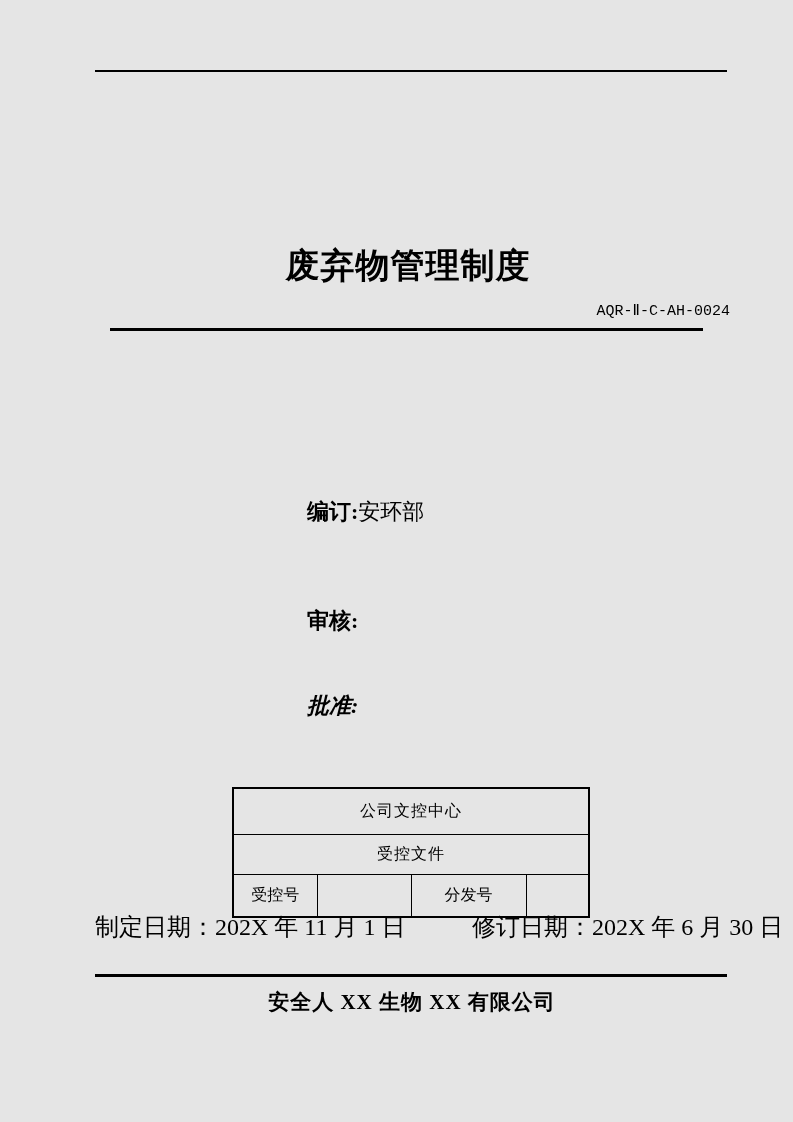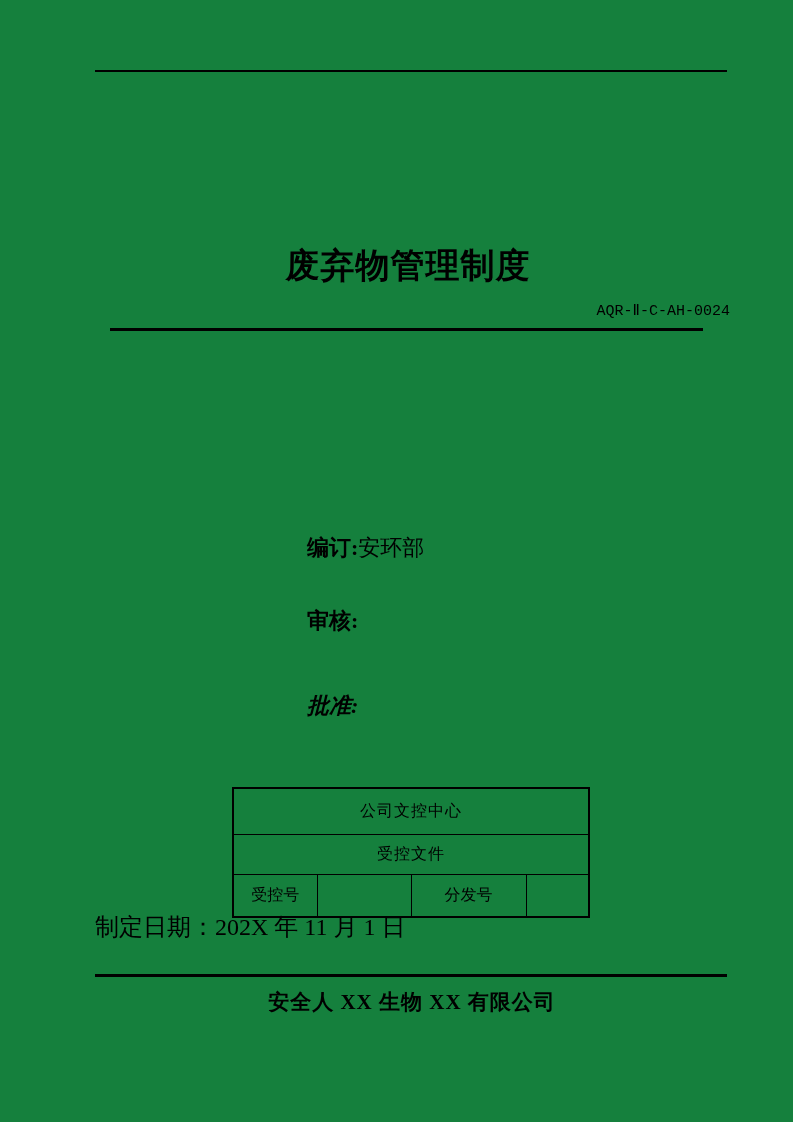--- a/index.html
+++ b/index.html
@@ -4,21 +4,21 @@
 <style>
   html, body {
     margin: 0;
     padding: 0;
     background: #ffffff;
   }
   .page {
     position: relative;
     width: 793px;
     height: 1122px;
-    background: #15803d;
+    background: #e5e5e5;
     color: #000000;
     font-family: "Liberation Serif", "DejaVu Serif", serif;
     overflow: hidden;
   }
   .rule {
     position: absolute;
     background: #000000;
   }
   .top-rule    { left: 95px;  top: 70px;  width: 632px; height: 2px; }
   .mid-rule    { left: 110px; top: 328px; width: 593px; height: 3px; }
@@ -47,21 +47,21 @@
     font-family: "Liberation Mono", "DejaVu Sans Mono", monospace;
     margin-left: 28px;
   }
   .field {
     position: absolute;
     left: 307px;
     font-size: 22px;
     line-height: 25px;
     white-space: nowrap;
   }
-  .f1 { top: 535px; text-align: right; }
+  .f1 { top: 499px; text-align: right; }
   .f2 { top: 608px; }
   .f3 { top: 693px; font-style: italic; }
   .field-label { font-weight: 700; }
   .field-value { font-weight: 400; }
 
   .control-table {
     position: absolute;
     left: 232px;
     top: 787px;
     width: 356px;
@@ -150,18 +150,19 @@
         <td class="t-mid">受控号</td>
         <td class="t-mid"></td>
         <td class="t-mid">分发号</td>
         <td class="t-mid"></td>
       </tr>
     </tbody>
   </table>
 
   <div class="date-line date-left">制定日期：202X 年 11 月 1 日</div>
 
+  <div class="date-line date-right">修订日期：202X 年 6 月 30 日</div>
 
   <div class="rule bottom-rule"></div>
 
   <div class="company">安全人 XX 生物 XX 有限公司</div>
 
 </div>
 
 </body></html>

